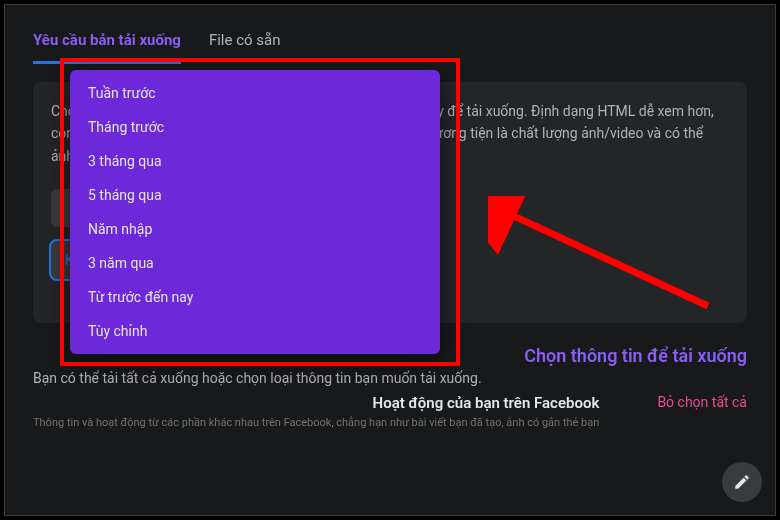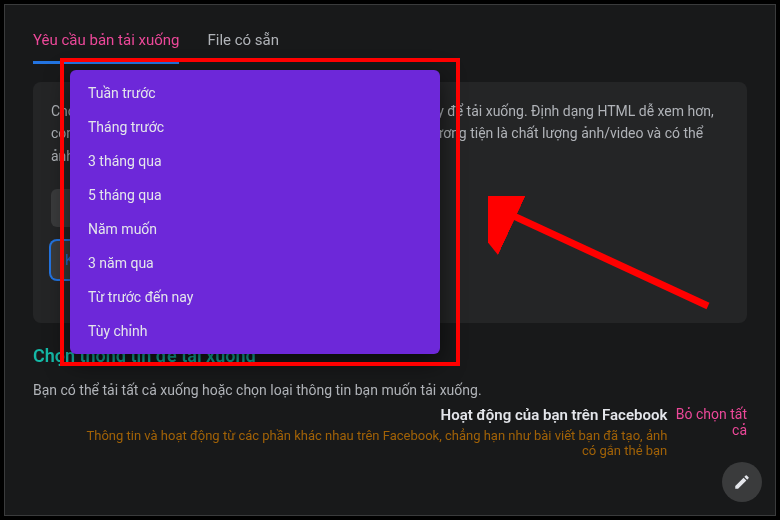--- a/index.html
+++ b/index.html
@@ -2,32 +2,32 @@
 <html><head>
 <meta charset="utf-8">
 <style>
   * { margin:0; padding:0; box-sizing:border-box; font-family:-apple-system,BlinkMacSystemFont,"Segoe UI",Roboto,Helvetica,Arial,sans-serif; }
   body { background:#000; width:780px; height:520px; overflow:hidden; position:relative; }
   .frame { position:absolute; top:4px; left:4px; right:4px; bottom:4px; background:#18191a; border:1px solid #3a3b3c; padding:20px 28px 0 28px; overflow:hidden; }
   .head { display:flex; align-items:center; justify-content:space-between; margin-bottom:18px; }
   .title { color:#e4e6eb; font-size:20px; font-weight:600; }
   .tabs { display:flex; gap:28px; font-size:15px; }
   .tab { color:#b0b3b8; padding:6px 0 12px 0; cursor:pointer; }
-  .tab.active { color:#ec4899; border-bottom:3px solid #2374e1; font-weight:400; }
+  .tab.active { color:#8b5cf6; border-bottom:3px solid #2374e1; font-weight:700; }
   .card { background:#242526; border-radius:8px; padding:18px 18px 30px 18px; margin-bottom:22px; }
   .desc { color:#b0b3b8; font-size:14px; line-height:1.6; margin-bottom:22px; }
   .select { position:relative; width:370px; background:#3a3b3c; border-radius:6px; height:38px; display:flex; align-items:center; justify-content:space-between; padding:0 14px; color:#e4e6eb; font-size:14px; margin-bottom:14px; cursor:pointer; }
   .select.req { box-shadow:0 0 0 2px #2374e1; }
   .select .ph { color:#2374e1; font-size:14px; }
   .chev { color:#e4e6eb; font-size:10px; }
-  .section-title { color:#14b8a6; font-size:18px; font-weight:600; margin-bottom:16px; }
+  .section-title { color:#8b5cf6; font-size:18px; font-weight:600; margin-bottom:4px;text-align:right; }
   .section-sub { color:#b0b3b8; font-size:14px; margin-bottom:8px; }
   .sub-head { display:flex; justify-content:space-between; align-items:flex-start;text-align:right; }
   .sub-title { color:#e4e6eb; font-size:15px; font-weight:600; margin-bottom:4px; }
-  .sub-desc { color:#a16207; font-size:13px;margin-left:44px; }
+  .sub-desc { color:#737373; font-size:11px; }
   .deselect { color:#ec4899; font-size:14px; cursor:pointer; }
   
   .dropdown { position:absolute; top:70px; left:70px; width:370px; background:#6d28d9; border-radius:6px; box-shadow:0 8px 24px rgba(0,0,0,0.6); z-index:50; padding:6px 0; }
   .dropdown .item { padding:9px 18px; color:#e4e6eb; font-size:14px; cursor:pointer; }
   
   .redbox { position:absolute; top:58px; left:60px; width:400px; height:308px; border:4px solid #ff0000; z-index:60; pointer-events:none; }
   .arrow { position:absolute; top:196px; left:488px; z-index:60; pointer-events:none; }
   
   .fab { position:absolute; bottom:18px; right:18px; width:40px; height:40px; border-radius:50%; background:#3a3b3c; display:flex; align-items:center; justify-content:center; color:#e4e6eb; cursor:pointer; z-index:70; }
 </style>
@@ -69,21 +69,21 @@
     </div>
   </div>
 
 </div>
 
 <div class="dropdown" id="dd">
     <div class="item">Tuần trước</div>
     <div class="item">Tháng trước</div>
     <div class="item">3 tháng qua</div>
     <div class="item">5 tháng qua</div>
-    <div class="item">Năm muốn</div>
+    <div class="item">Năm nhập</div>
     <div class="item">3 năm qua</div>
     <div class="item">Từ trước đến nay</div>
     <div class="item">Tùy chỉnh</div>
   </div>
 
 <div class="redbox"></div>
 <svg class="arrow" width="230" height="120">
   <defs>
     <marker id="ah" markerWidth="12" markerHeight="12" refX="2" refY="6" orient="auto">
       <path d="M0,0 L12,6 L0,12 Z" fill="#ff0000"></path>

